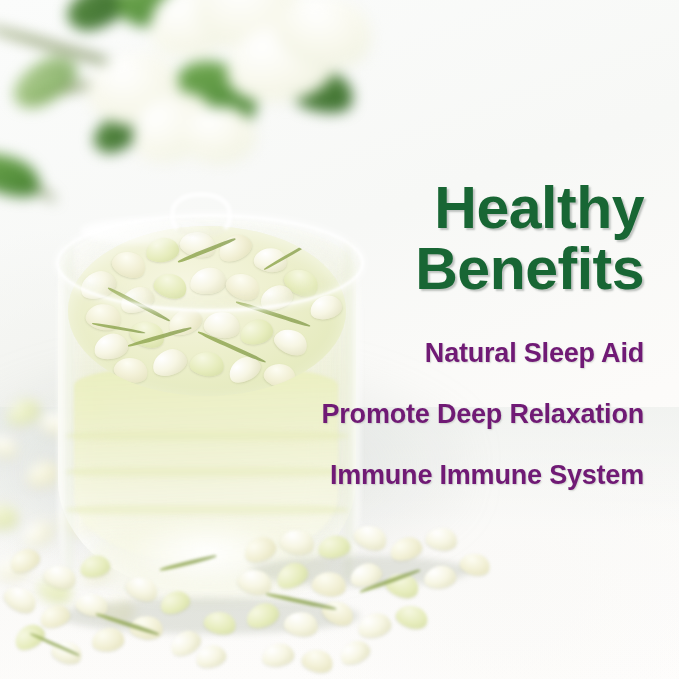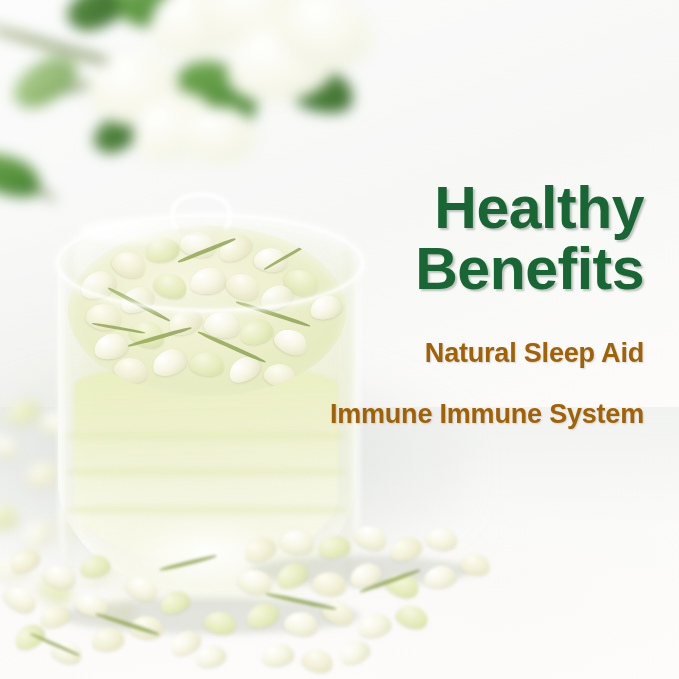--- a/index.html
+++ b/index.html
@@ -244,21 +244,21 @@
     text-shadow: 2px 2px 2px rgba(118,126,122,0.45);
     white-space: nowrap;
   }
   .benefit-list {
     margin: 0;
     padding: 0;
     list-style: none;
     margin-top: 40px;
   }
   .benefit {
-    color: #a16207;
+    color: #701a75;
     font-size: 27px;
     font-weight: bold;
     line-height: 1.0;
     letter-spacing: -0.2px;
     margin-bottom: 34px;
     white-space: nowrap;
     text-shadow: 1px 1px 1.5px rgba(140,146,140,0.35);
   }
   .benefit:last-child { margin-bottom: 0; }
 </style>
@@ -417,17 +417,18 @@
     <div class="sprig" style="left:360px; top:70px;  width:64px; height:4px; transform:rotate(-20deg);"></div>
     <div class="sprig" style="left:30px;  top:112px; width:54px; height:3px; transform:rotate(24deg);"></div>
   </div>
 
   <div class="text-block">
     <div class="headline">Healthy</div>
     <div class="headline">Benefits</div>
 
     <ul class="benefit-list">
       <li class="benefit">Natural Sleep Aid</li>
+      <li class="benefit">Promote Deep Relaxation</li>
       <li class="benefit">Immune Immune System</li>
     </ul>
   </div>
 
 </div>
 
 </body></html>

